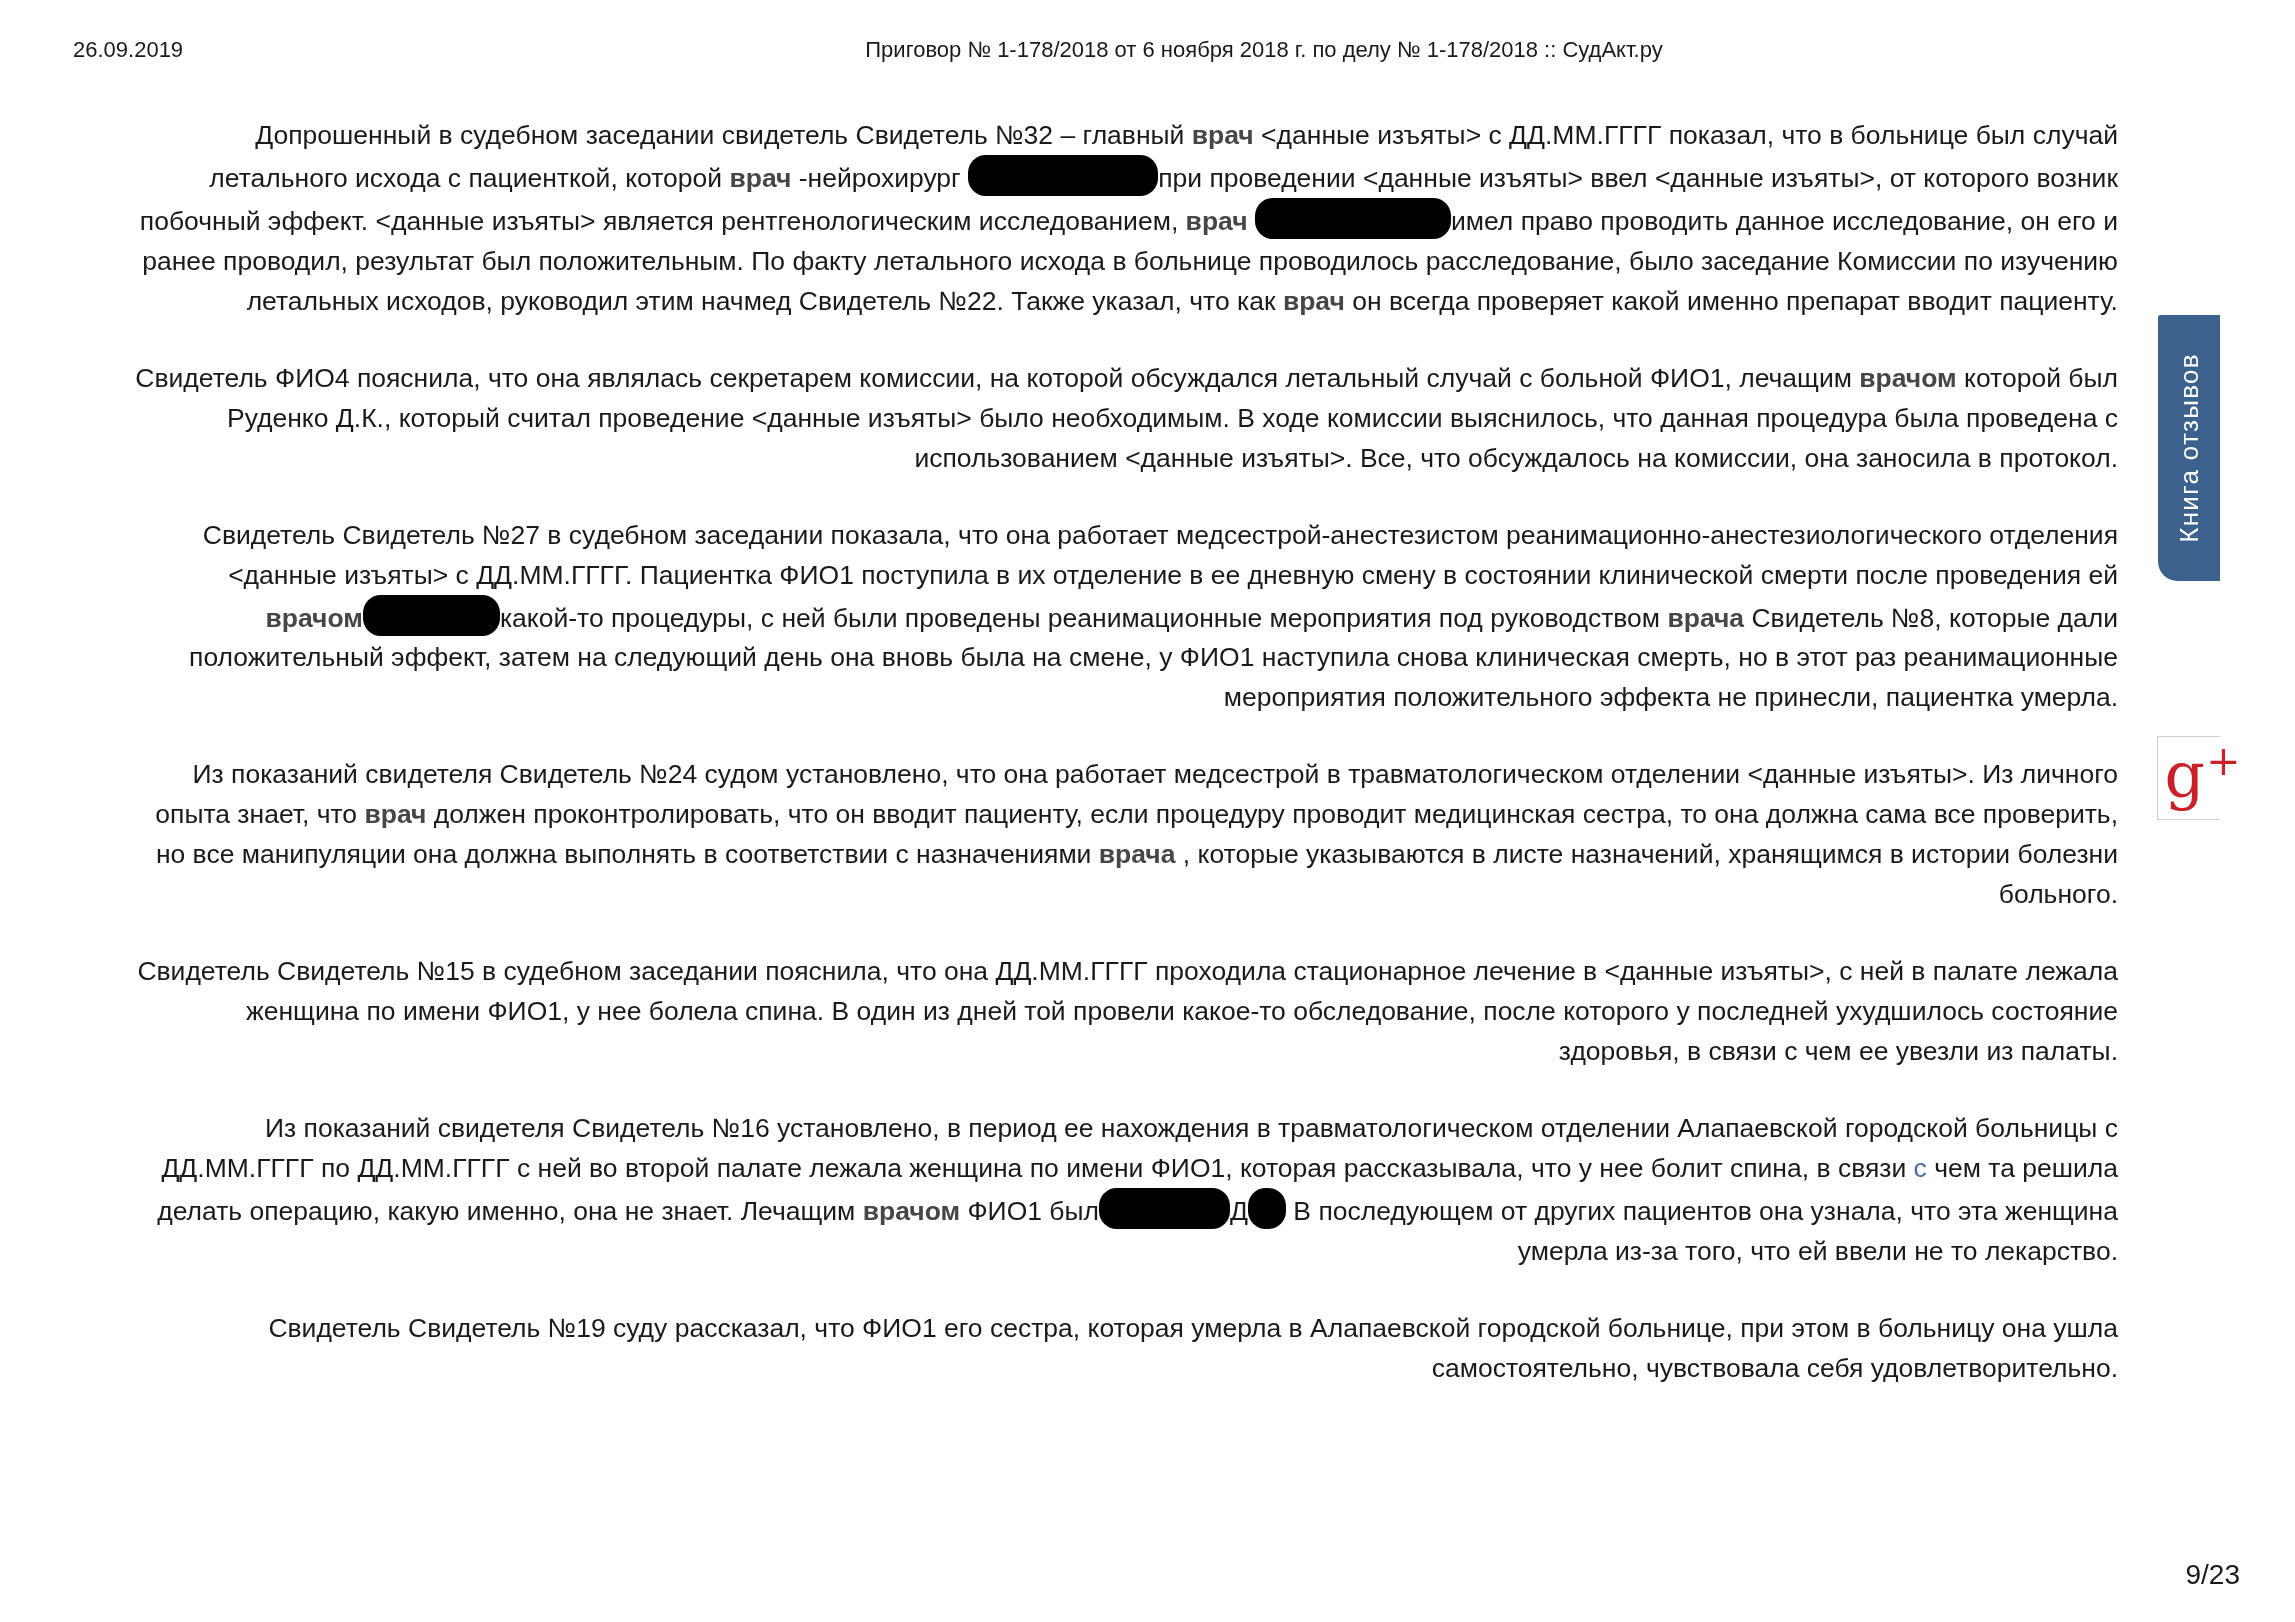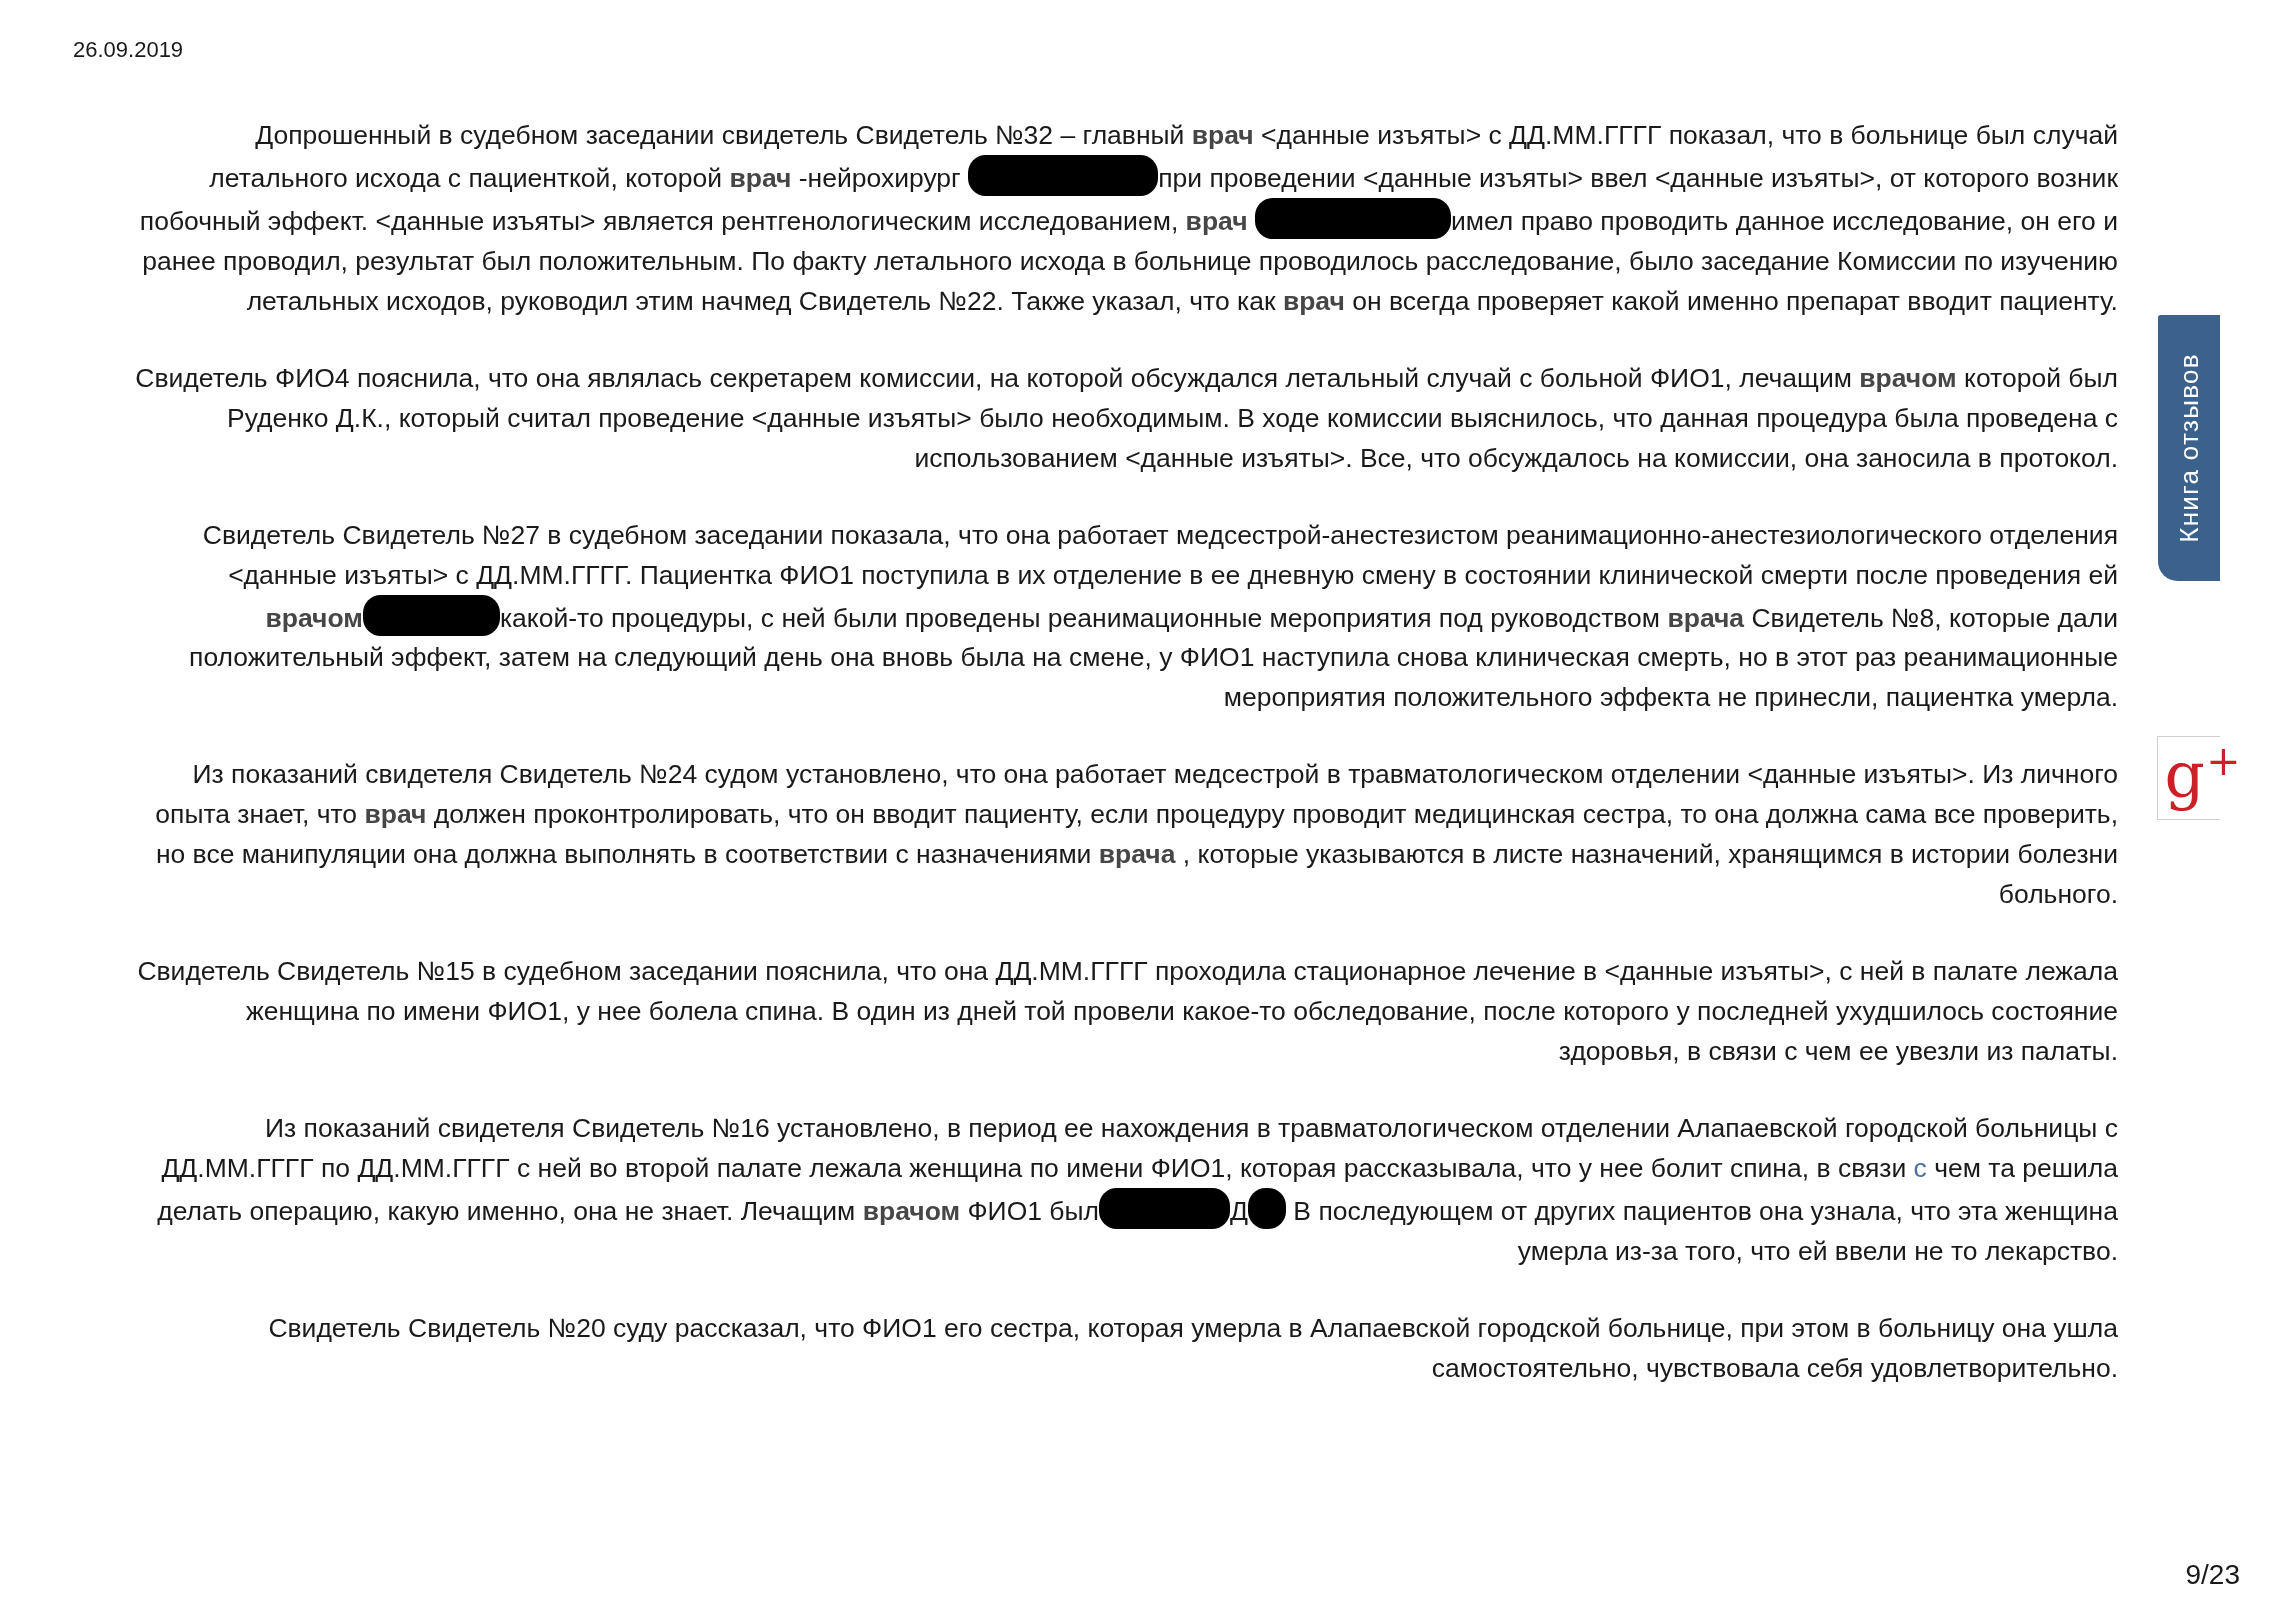--- a/index.html
+++ b/index.html
@@ -128,29 +128,30 @@
     white-space: nowrap;
     color: var(--text-black, #1a1a1a);
   }
 </style>
 </head>
 <body>
 
 <div id="page">
 
   <div class="hdr-date">26.09.2019</div>
+  <div class="hdr-title">Приговор № 1-178/2018 от 6 ноября 2018 г. по делу № 1-178/2018 :: СудАкт.ру</div>
 
   <div class="doc">
       <p><span class="run">Допрошенный в судебном заседании свидетель Свидетель №32 – главный </span><span class="term">врач</span><span class="run"> &lt;данные изъяты&gt; с ДД.ММ.ГГГГ показал, что в больнице был случай летального исхода с пациенткой, которой </span><span class="term">врач</span><span class="run"> -нейрохирург </span><span class="redact" style="width: 190px;"></span><span class="run">при проведении &lt;данные изъяты&gt; ввел &lt;данные изъяты&gt;, от которого возник побочный эффект. &lt;данные изъяты&gt; является рентгенологическим исследованием, </span><span class="term">врач</span><span class="run"> </span><span class="redact" style="width: 196px;"></span><span class="run">имел право проводить данное исследование, он его и ранее проводил, результат был положительным. По факту летального исхода в больнице проводилось расследование, было заседание Комиссии по изучению летальных исходов, руководил этим начмед Свидетель №22. Также указал, что как </span><span class="term">врач</span><span class="run"> он всегда проверяет какой именно препарат вводит пациенту.</span></p>
       <p><span class="run">Свидетель ФИО4 пояснила, что она являлась секретарем комиссии, на которой обсуждался летальный случай с больной ФИО1, лечащим </span><span class="term">врачом</span><span class="run"> которой был Руденко Д.К., который считал проведение &lt;данные изъяты&gt; было необходимым. В ходе комиссии выяснилось, что данная процедура была проведена с использованием &lt;данные изъяты&gt;. Все, что обсуждалось на комиссии, она заносила в протокол.</span></p>
       <p><span class="run">Свидетель Свидетель №27 в судебном заседании показала, что она работает медсестрой-анестезистом реанимационно-анестезиологического отделения &lt;данные изъяты&gt; с ДД.ММ.ГГГГ. Пациентка ФИО1 поступила в их отделение в ее дневную смену в состоянии клинической смерти после проведения ей </span><span class="term">врачом</span><span class="redact" style="width: 137px;"></span><span class="run">какой-то процедуры, с ней были проведены реанимационные мероприятия под руководством </span><span class="term">врача</span><span class="run"> Свидетель №8, которые дали положительный эффект, затем на следующий день она вновь была на смене, у ФИО1 наступила снова клиническая смерть, но в этот раз реанимационные мероприятия положительного эффекта не принесли, пациентка умерла.</span></p>
       <p><span class="run">Из показаний свидетеля Свидетель №24 судом установлено, что она работает медсестрой в травматологическом отделении &lt;данные изъяты&gt;. Из личного опыта знает, что </span><span class="term">врач</span><span class="run"> должен проконтролировать, что он вводит пациенту, если процедуру проводит медицинская сестра, то она должна сама все проверить, но все манипуляции она должна выполнять в соответствии с назначениями </span><span class="term">врача</span><span class="run"> , которые указываются в листе назначений, хранящимся в истории болезни больного.</span></p>
       <p><span class="run">Свидетель Свидетель №15 в судебном заседании пояснила, что она ДД.ММ.ГГГГ проходила стационарное лечение в &lt;данные изъяты&gt;, с ней в палате лежала женщина по имени ФИО1, у нее болела спина. В один из дней той провели какое-то обследование, после которого у последней ухудшилось состояние здоровья, в связи с чем ее увезли из палаты.</span></p>
       <p><span class="run">Из показаний свидетеля Свидетель №16 установлено, в период ее нахождения в травматологическом отделении Алапаевской городской больницы с ДД.ММ.ГГГГ по ДД.ММ.ГГГГ с ней во второй палате лежала женщина по имени ФИО1, которая рассказывала, что у нее болит спина, в связи </span><span class="inline-link">с</span><span class="run"> чем та решила делать операцию, какую именно, она не знает. Лечащим </span><span class="term">врачом</span><span class="run"> ФИО1 был</span><span class="redact" style="width: 131px;"></span><span class="run">Д</span><span class="redact" style="width: 38px;"></span><span class="run"> В последующем от других пациентов она узнала, что эта женщина умерла из-за того, что ей ввели не то лекарство.</span></p>
-      <p><span class="run">Свидетель Свидетель №20 суду рассказал, что ФИО1 его сестра, которая умерла в Алапаевской городской больнице, при этом в больницу она ушла самостоятельно, чувствовала себя удовлетворительно.</span></p>
+      <p><span class="run">Свидетель Свидетель №19 суду рассказал, что ФИО1 его сестра, которая умерла в Алапаевской городской больнице, при этом в больницу она ушла самостоятельно, чувствовала себя удовлетворительно.</span></p>
     </div>
 
   <div class="feedback-tab">
     <span>Книга отзывов</span>
   </div>
 
   <div class="gplus-btn">
     <span class="gplus-glyph"><span>g</span><span class="plus">+</span></span>
   </div>
 

